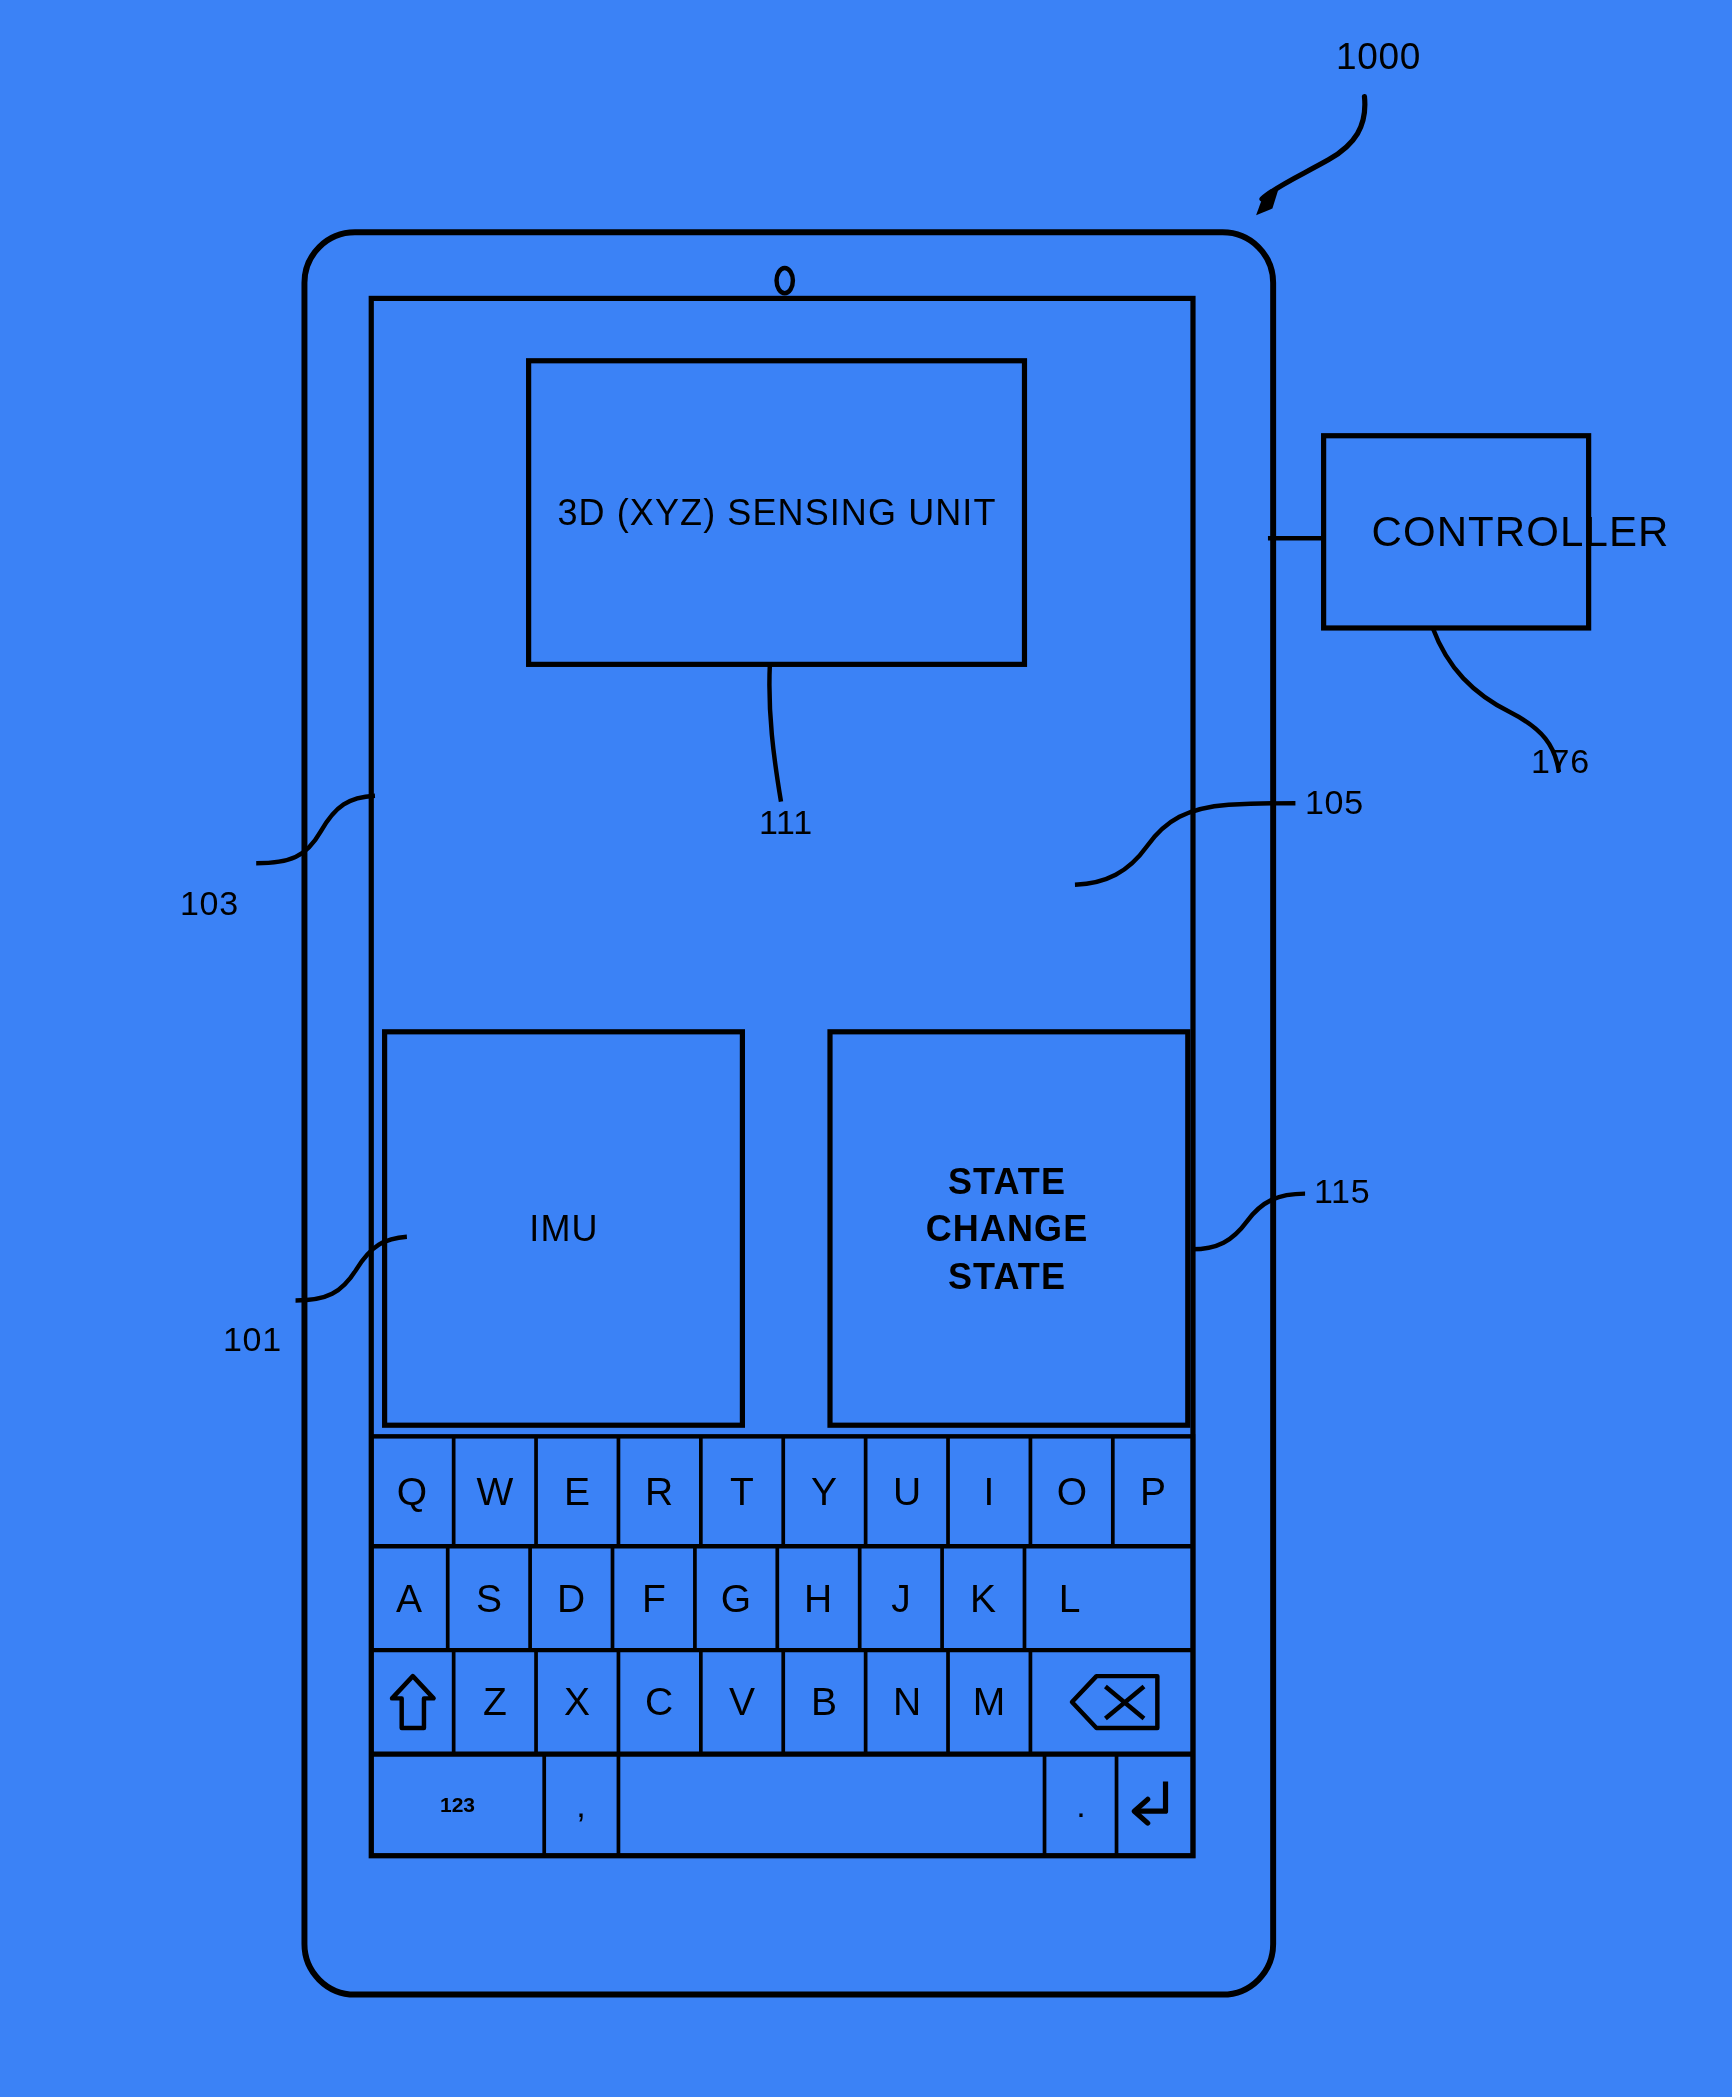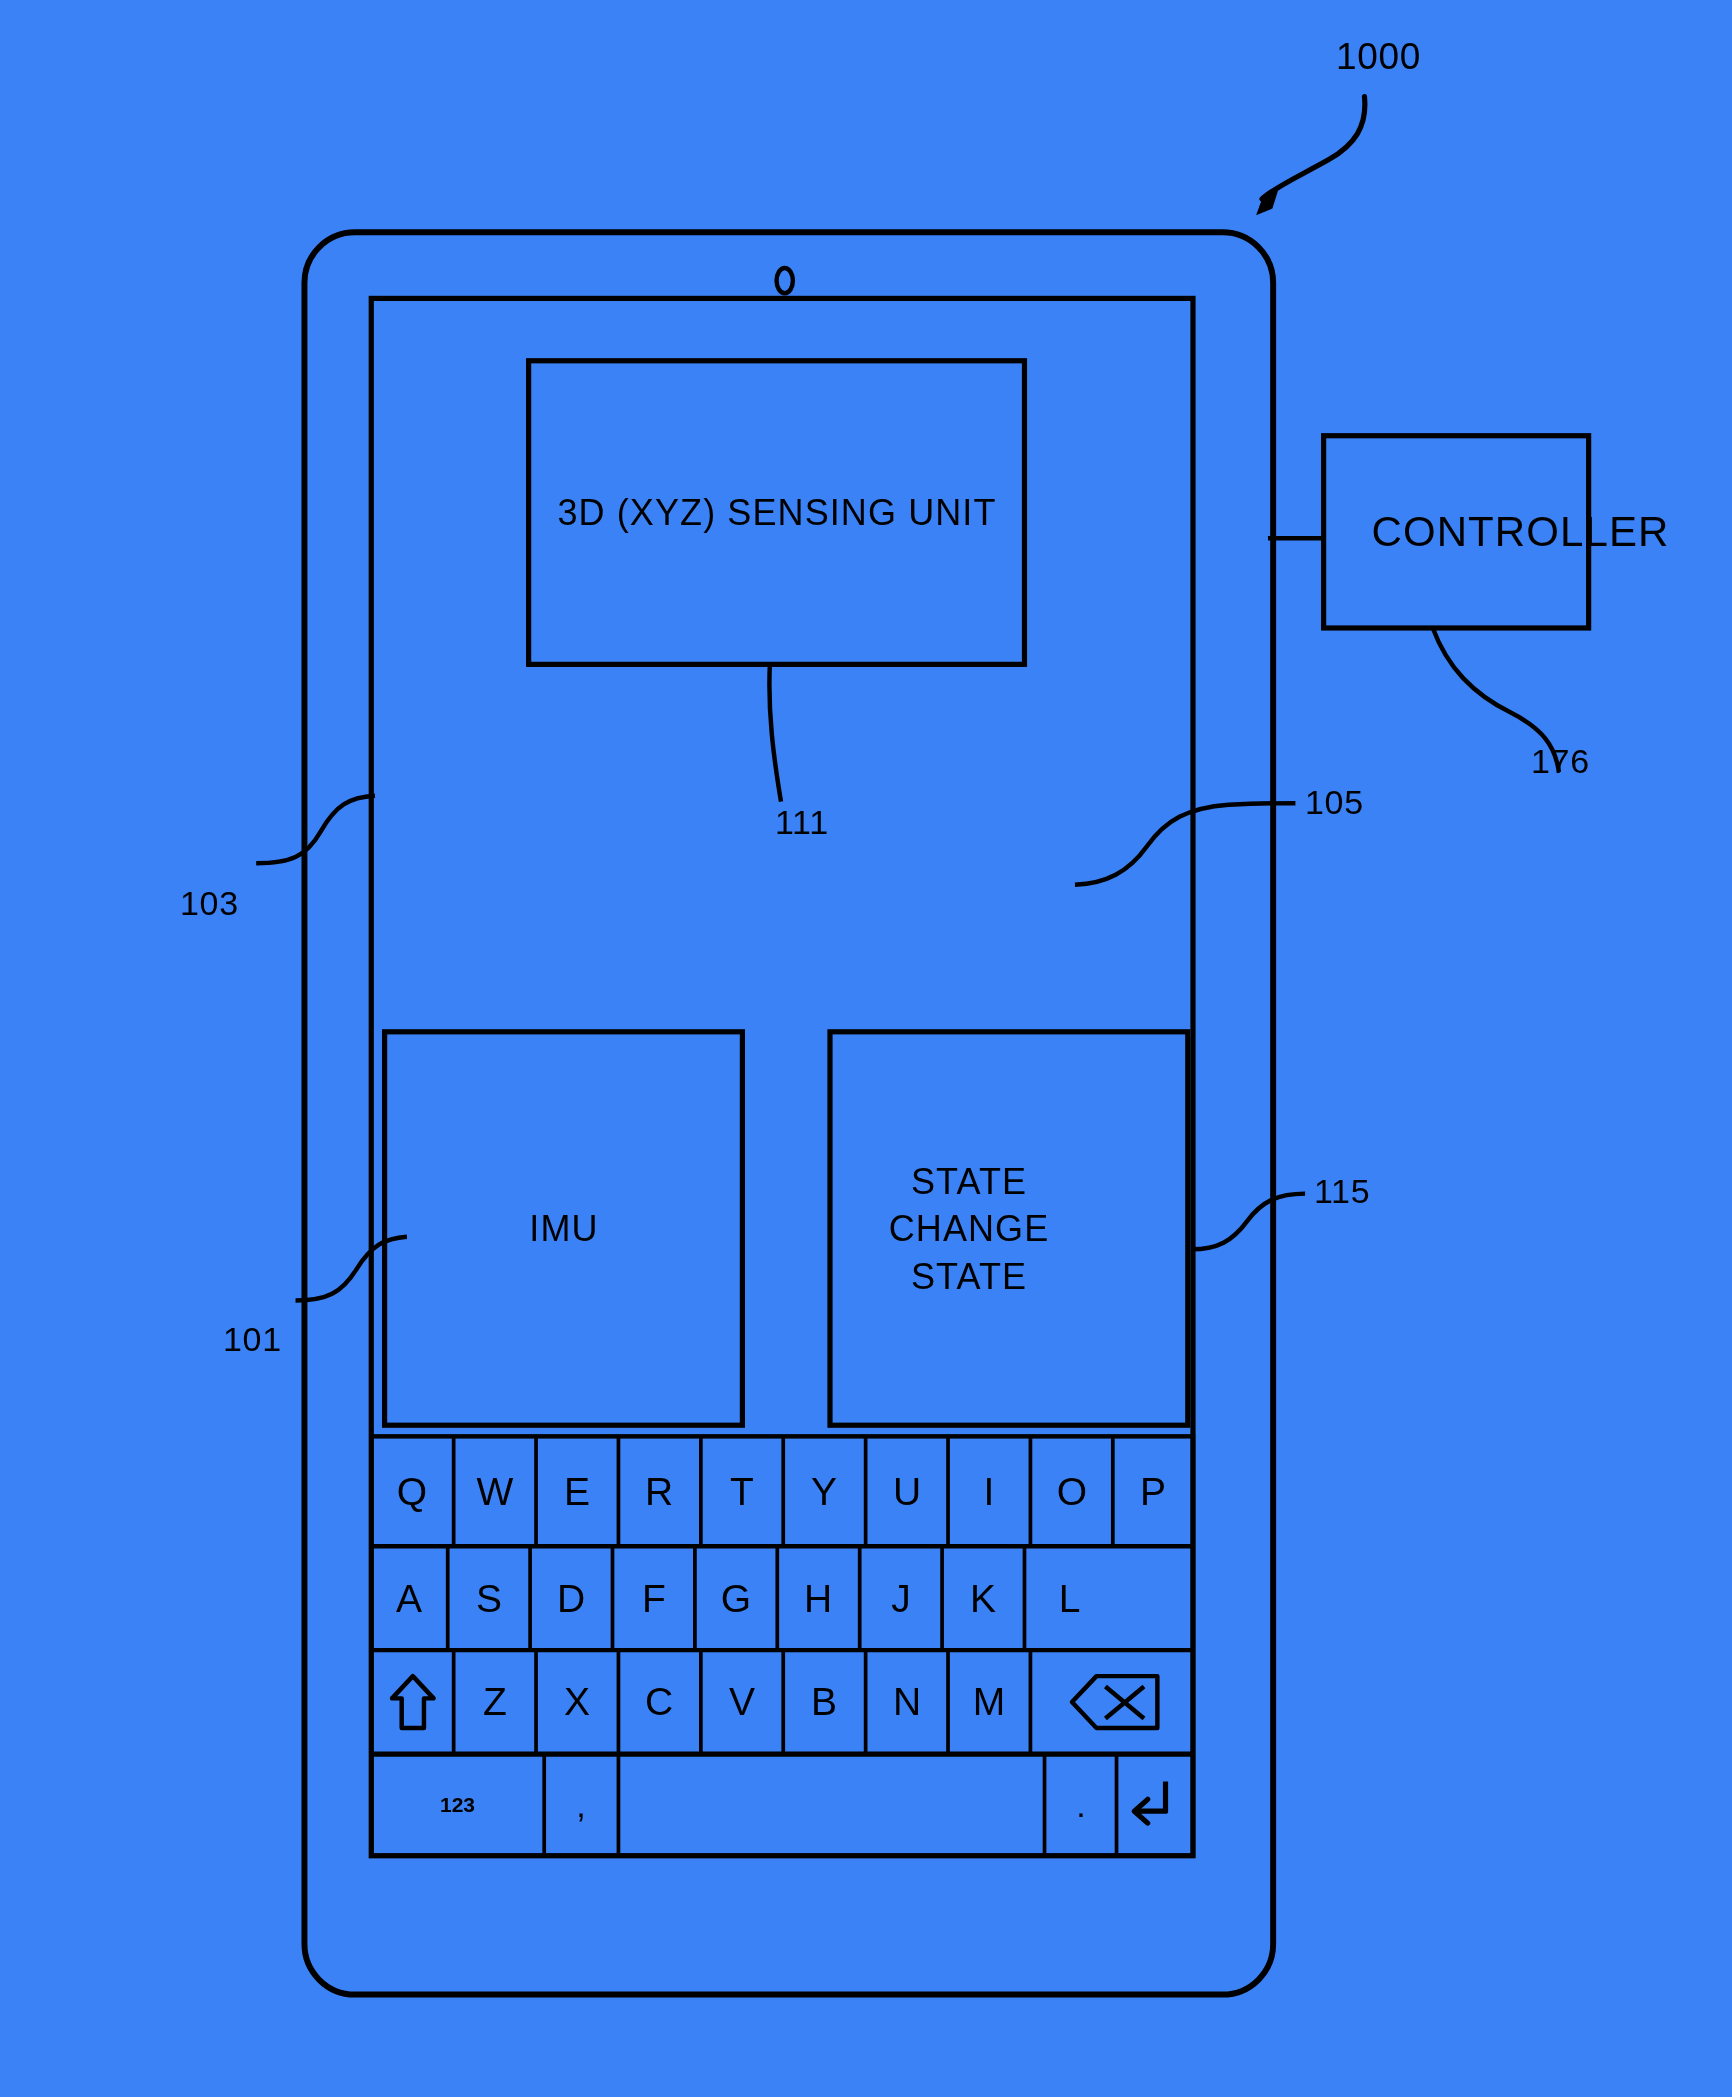--- a/index.html
+++ b/index.html
@@ -168,33 +168,33 @@
       <polyline points="1546,2424 1528,2440 1546,2456" fill="none" stroke="#000" stroke-width="7" stroke-linejoin="round" stroke-linecap="round"></polyline>
     </g>
   </svg>
 
   <div class="lbl fignum" style="left:1336px; top:36px;">1000</div>
 
   <div class="lbl ref" style="left:180px; top:884px;">103</div>
 
   <div class="lbl ref" style="left:223px; top:1320px;">101</div>
 
-  <div class="lbl ref" style="left:759px; top:803px;margin-left:16px;">111</div>
+  <div class="lbl ref" style="left:759px; top:803px;">111</div>
 
   <div class="lbl ref" style="left:1305px; top:783px;">105</div>
 
   <div class="lbl ref" style="left:1314px; top:1172px;">115</div>
 
   <div class="lbl ref" style="left:1531px; top:742px;">176</div>
 
   <div class="boxtext" style="left:529px; top:361px; width:496px; height:304px;">3D (XYZ) SENSING UNIT</div>
 
   <div class="boxtext" style="left:385px; top:1032px; width:358px; height:394px;">IMU</div>
 
-  <div class="boxtext multi" style="left:790px; top:1032px; width:358px; height:394px;">
+  <div class="boxtext multi" style="left:828px; top:1032px; width:358px; height:394px;font-weight:bold;">
     <span>STATE</span>
     <span>CHANGE</span>
     <span>STATE</span>
   </div>
 
   <div class="boxtext" style="left:1388px; top:436px; width:265px; height:192px; font-size:42px;">CONTROLLER</div>
 
   <div class="keycap" style="left:371px; top:1437px; width:82px; height:110px;">Q</div>
   <div class="keycap" style="left:454px; top:1437px; width:82px; height:110px;">W</div>
   <div class="keycap" style="left:536px; top:1437px; width:82px; height:110px;">E</div>

